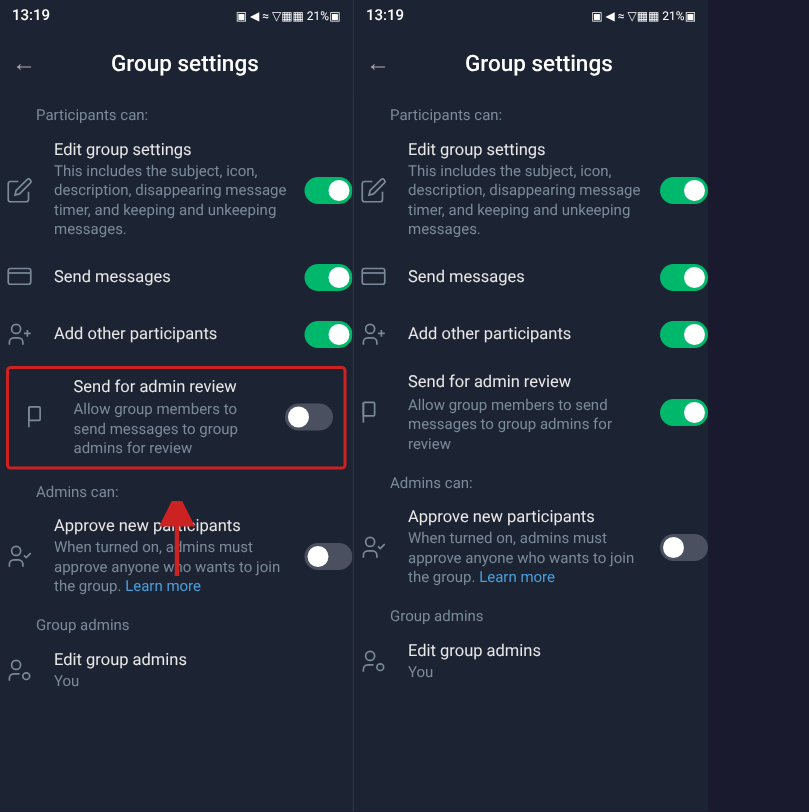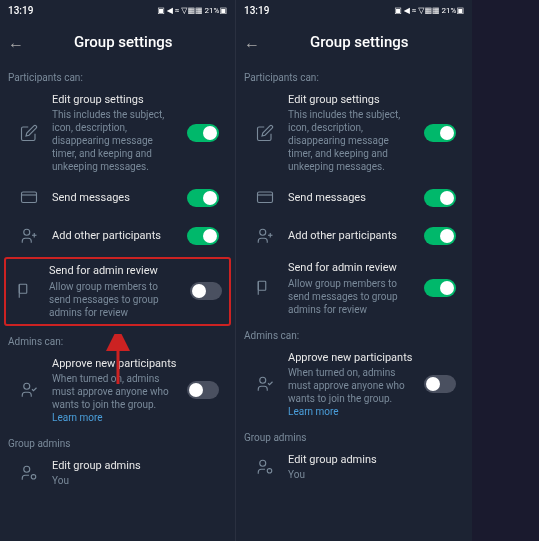--- a/index.html
+++ b/index.html
@@ -81,28 +81,28 @@
     
     .content {
       flex: 1;
       overflow: hidden;
       padding: 0;
     }
 
     .section-label {
       color: #7a8a9a;
       font-size: 10px;
-      padding: 8px 12px 4px 8px;
+      padding: 8px 12px 4px 24px;
       font-weight: 400;
     }
 
     .setting-item {
       display: flex;
       align-items: center;
-      padding: 6px 16px;
+      padding: 6px 0;
       gap: 10px;
       position: relative;
     }
 
     .setting-item.highlighted {
       border: 2px solid #e03030;
       margin: 2px 4px;
       padding: 6px 8px;
     }
 

